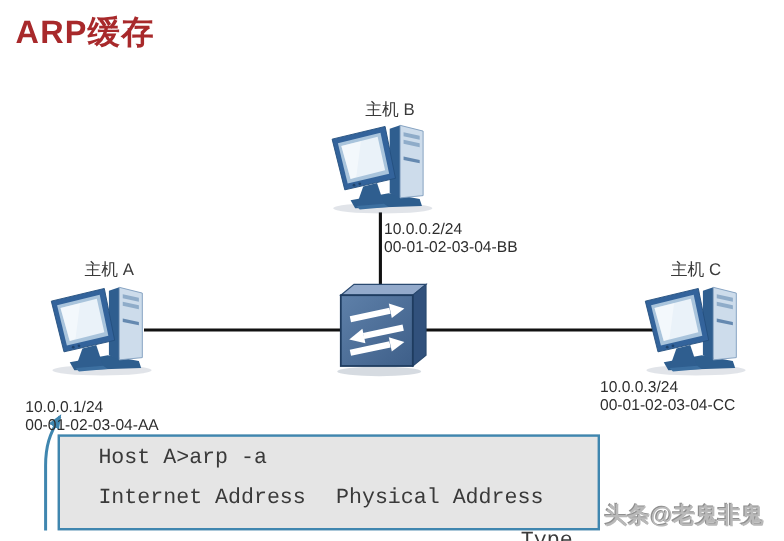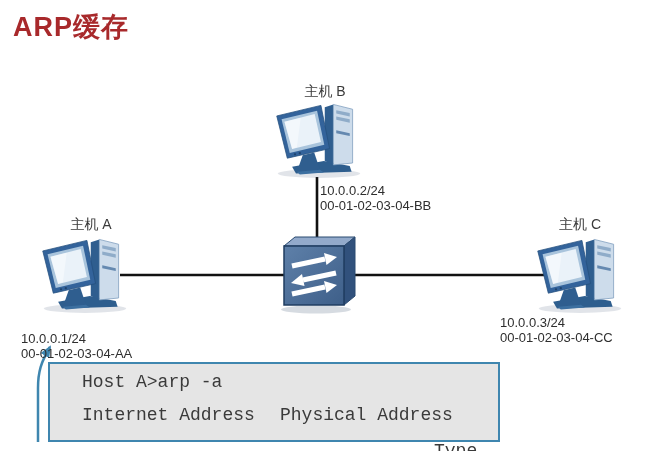--- a/index.html
+++ b/index.html
@@ -130,14 +130,15 @@
       <use href="#switch-icon"></use>
     </svg>
 
   <div class="console-box">
     <span class="console-cmd">Host A&gt;arp -a</span>
     <span class="console-col1">Internet Address</span>
     <span class="console-col2">Physical Address</span>
     <span class="console-col3">Type</span>
   </div>
 
+  <div class="watermark">头条@老鬼非鬼</div>
 
 </div>
 
 </body></html>

